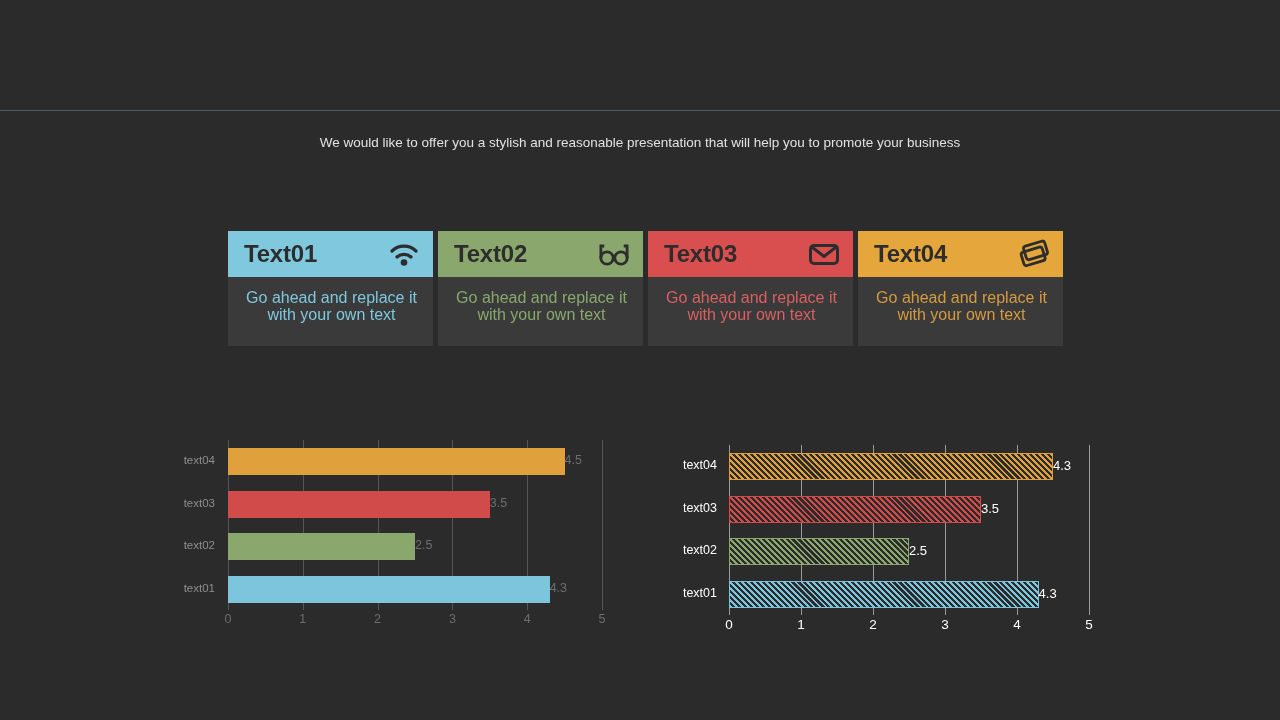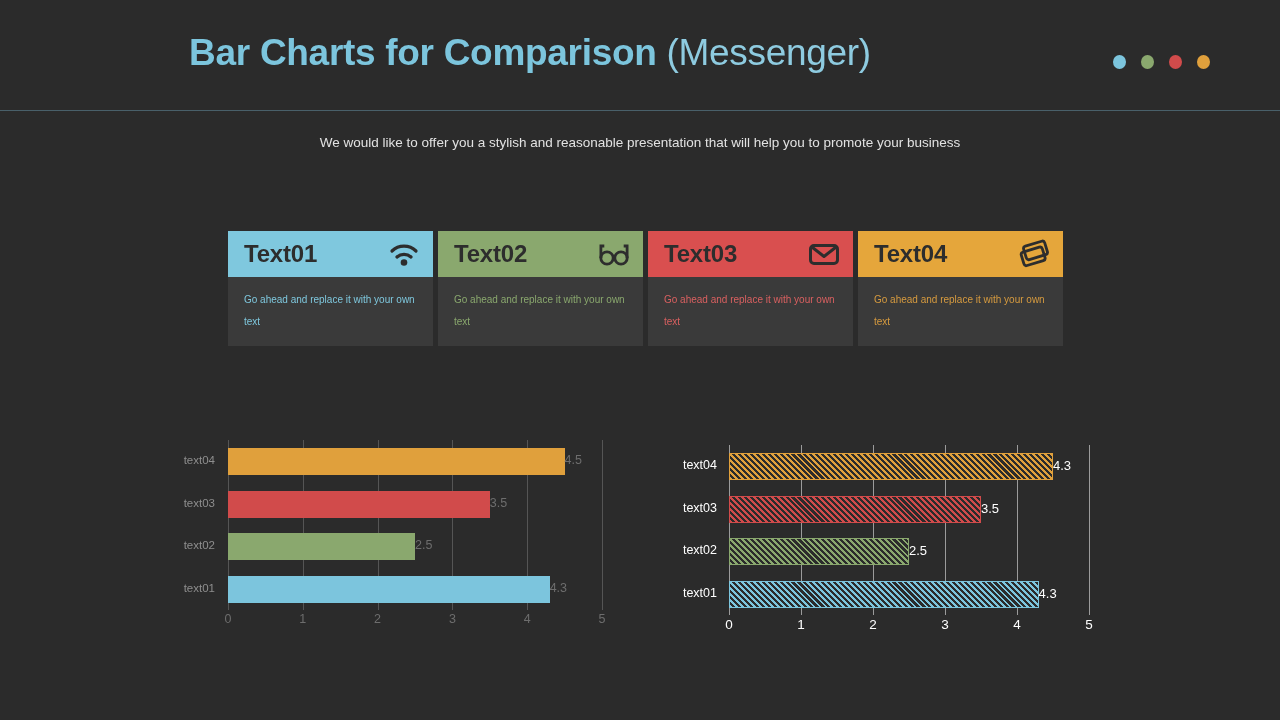--- a/index.html
+++ b/index.html
@@ -46,21 +46,21 @@
   .card.c3 { left: 630px; }
   .card-head {
     position: relative; height: 46px; width: 100%;
     display: flex; align-items: center; justify-content: space-between;
     padding: 0 12px 0 16px;
   }
   .card-head .ct {
     font-size: 24px; font-weight: bold; color: #2d2d2d; letter-spacing: -0.2px;
   }
   .card-icon { width: 34px; height: 32px; display: block; }
-  .card-body { padding: 12px 14px 0 16px; font-size: 10px; line-height: 22px; }
+  .card-body { padding: 12px 14px 0 16px; font-size: 16px; line-height: 17px; text-align: center; }
   .card.c0 .card-head { background: #7fc8de; }
   .card.c1 .card-head { background: #8aa86e; }
   .card.c2 .card-head { background: #d94f4f; }
   .card.c3 .card-head { background: #e5a63b; }
   .card.c0 .card-body { color: #7fc8de; }
   .card.c1 .card-body { color: #8aa86e; }
   .card.c2 .card-body { color: #d96060; }
   .card.c3 .card-body { color: #d79b3f; }
 
   
@@ -95,32 +95,20 @@
   .chart.right .ticks { left: 69px; width: 360px; }
   .tick { position: absolute; top: 0; font-size: 12.5px; transform: translateX(-50%); }
   .chart.left  .tick { color: #6d6d6d; }
   .chart.right .tick { color: #ffffff; font-size: 13.5px; }
 </style>
 </head>
 <body>
 
 <div class="slide">
 
-  <div class="header">
-    <div class="title">
-      <span class="t-main">Bar Charts for Comparison</span>
-      <span class="t-sub">(Messenger)</span>
-    </div>
-    <div class="dots">
-      <span class="dot d0"></span>
-      <span class="dot d1"></span>
-      <span class="dot d2"></span>
-      <span class="dot d3"></span>
-    </div>
-  </div>
   <div class="hrule"></div>
 
   <div class="subtitle">We would like to offer you a stylish and reasonable presentation that will help you to promote your business</div>
 
   <div class="cards">
 
     <div class="card c0">
       <div class="card-head">
         <span class="ct">Text01</span>
         <svg class="card-icon" viewBox="0 0 32 32">

